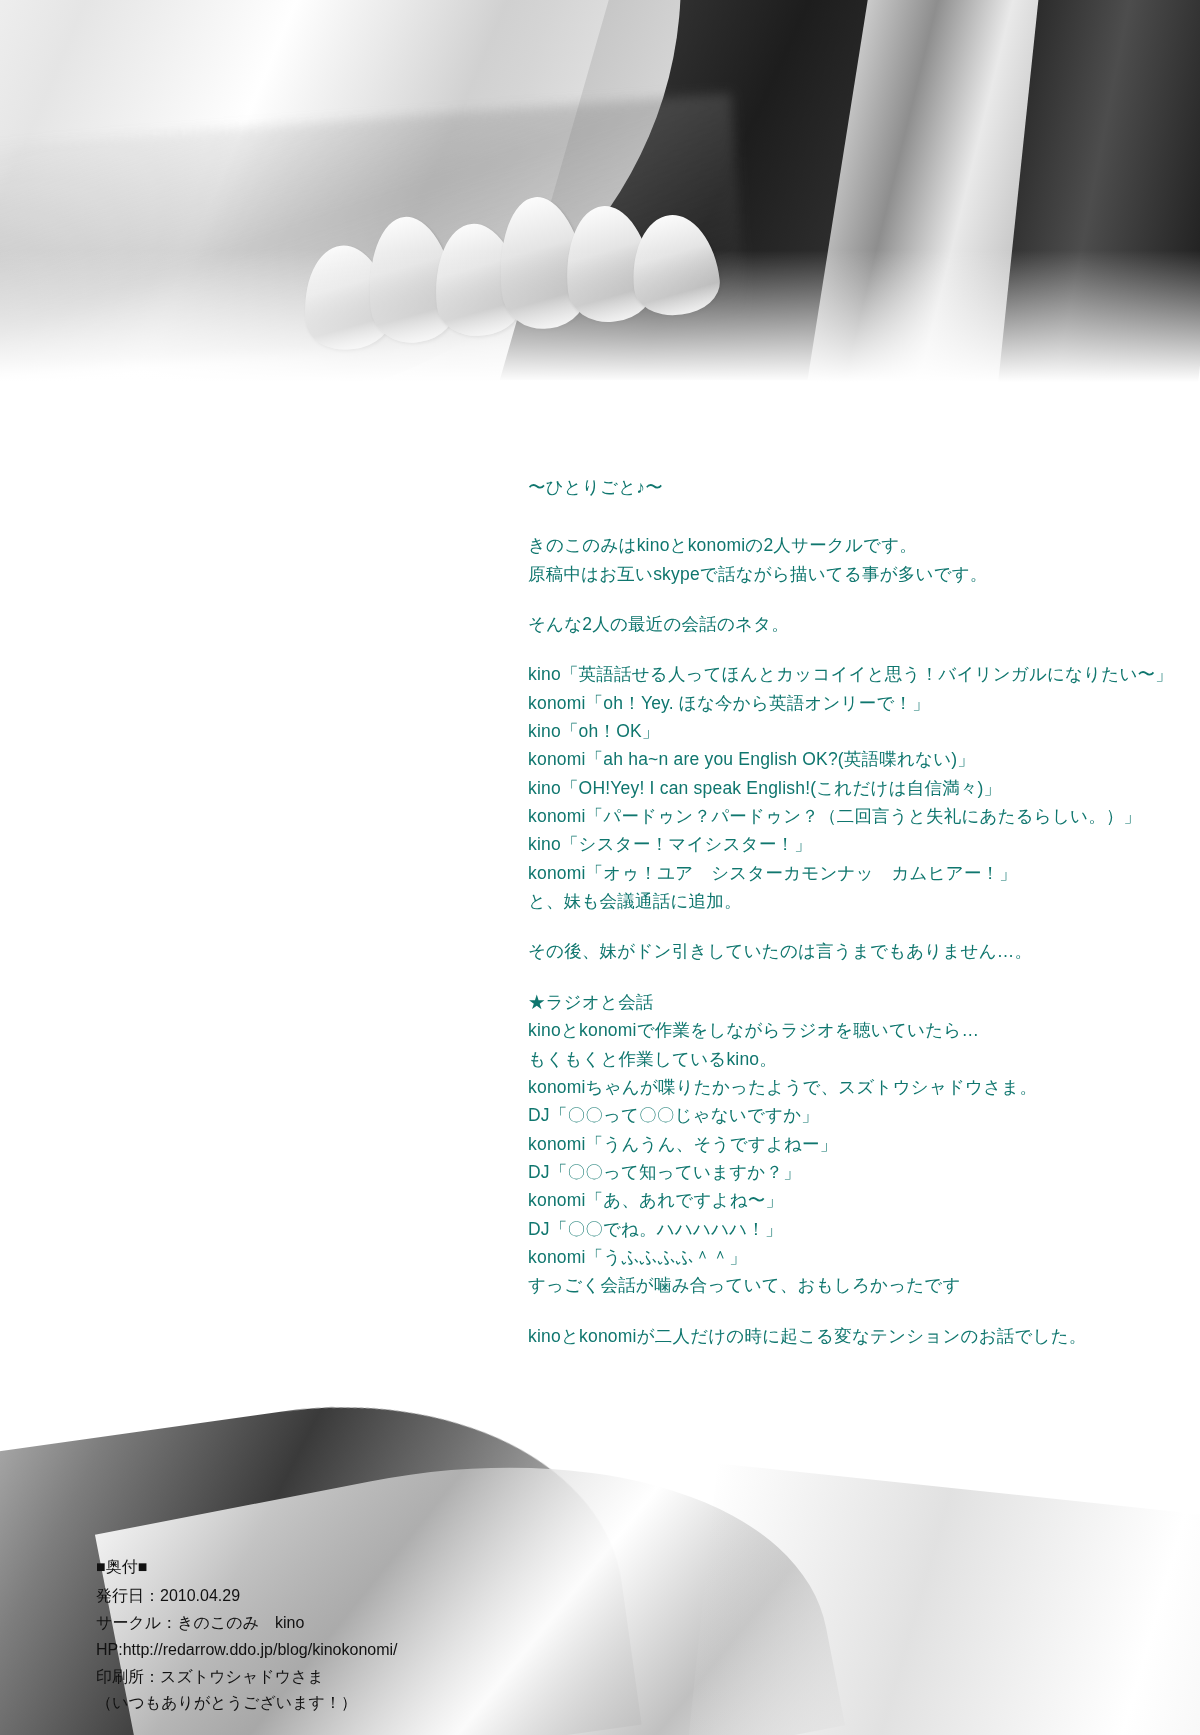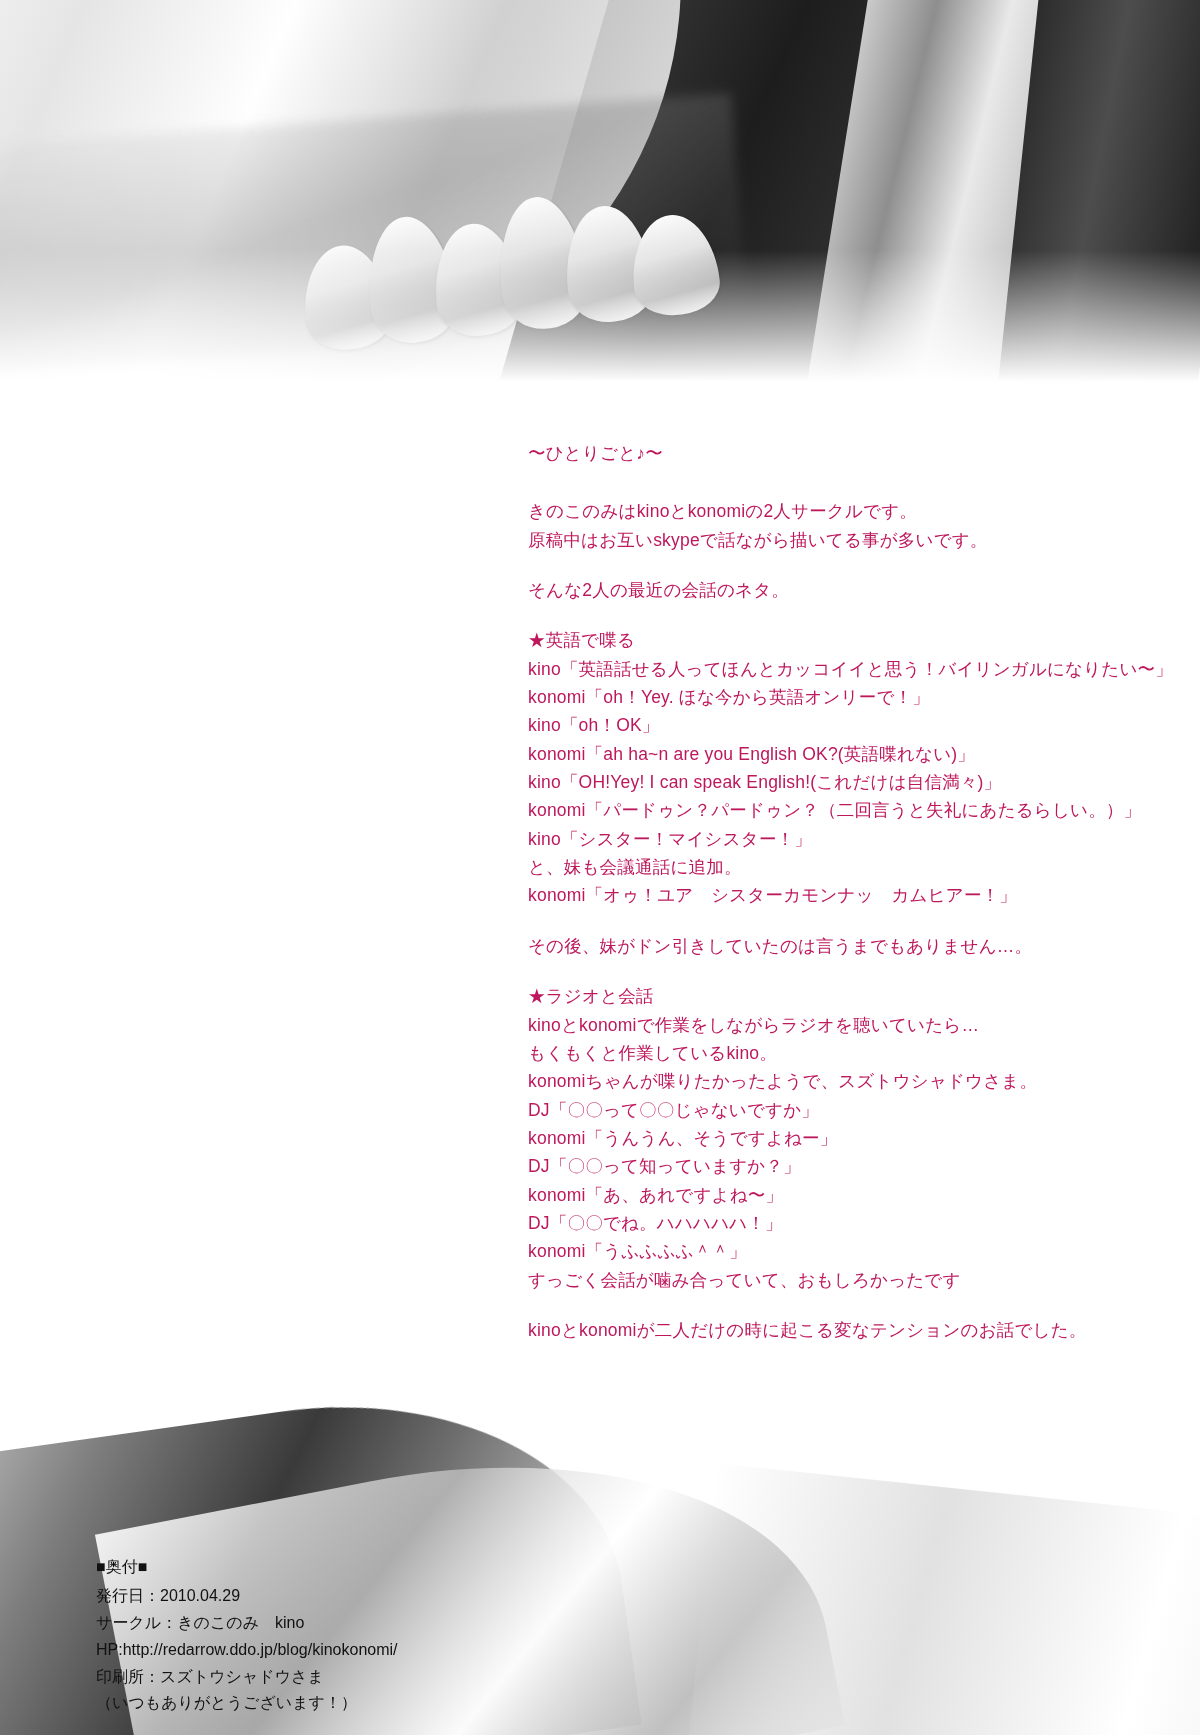--- a/index.html
+++ b/index.html
@@ -126,26 +126,26 @@
     position: absolute;
     left: 0; top: 0;
     width: 1200px; height: 130px;
     background: linear-gradient(to bottom, rgba(255,255,255,1) 0%, rgba(255,255,255,0) 100%);
   }
 
   
   .afterword {
     position: absolute;
     left: 528px;
-    top: 439px;
+    top: 473px;
     width: 620px;
     font-size: 17.5px;
     line-height: 1.62;
     letter-spacing: 0.2px;
-    color: #be185d;
+    color: #0f766e;
   }
   .afterword .para { margin: 0 0 22px 0; }
   .afterword .para:last-child { margin-bottom: 0; }
   .afterword .line { white-space: nowrap; }
   .afterword .heading { white-space: nowrap; }
   .afterword .title { margin-bottom: 30px; }
 
   
   .colophon {
     position: absolute;
@@ -188,30 +188,29 @@
   <div class="para">
     <div class="line">きのこのみはkinoとkonomiの2人サークルです。</div>
     <div class="line">原稿中はお互いskypeで話ながら描いてる事が多いです。</div>
   </div>
 
   <div class="para">
     <div class="line">そんな2人の最近の会話のネタ。</div>
   </div>
 
   <div class="para">
-    <div class="heading">★英語で喋る</div>
     <div class="line">kino「英語話せる人ってほんとカッコイイと思う！バイリンガルになりたい〜」</div>
     <div class="line">konomi「oh！Yey. ほな今から英語オンリーで！」</div>
     <div class="line">kino「oh！OK」</div>
     <div class="line">konomi「ah ha~n are you English OK?(英語喋れない)」</div>
     <div class="line">kino「OH!Yey! I can speak English!(これだけは自信満々)」</div>
     <div class="line">konomi「パードゥン？パードゥン？（二回言うと失礼にあたるらしい。）」</div>
     <div class="line">kino「シスター！マイシスター！」</div>
+    <div class="line">konomi「オゥ！ユア　シスターカモンナッ　カムヒアー！」</div>
     <div class="line">と、妹も会議通話に追加。</div>
-    <div class="line">konomi「オゥ！ユア　シスターカモンナッ　カムヒアー！」</div>
   </div>
 
   <div class="para">
     <div class="line">その後、妹がドン引きしていたのは言うまでもありません…。</div>
   </div>
 
   <div class="para">
     <div class="heading">★ラジオと会話</div>
     <div class="line">kinoとkonomiで作業をしながらラジオを聴いていたら…</div>
     <div class="line">もくもくと作業しているkino。</div>

